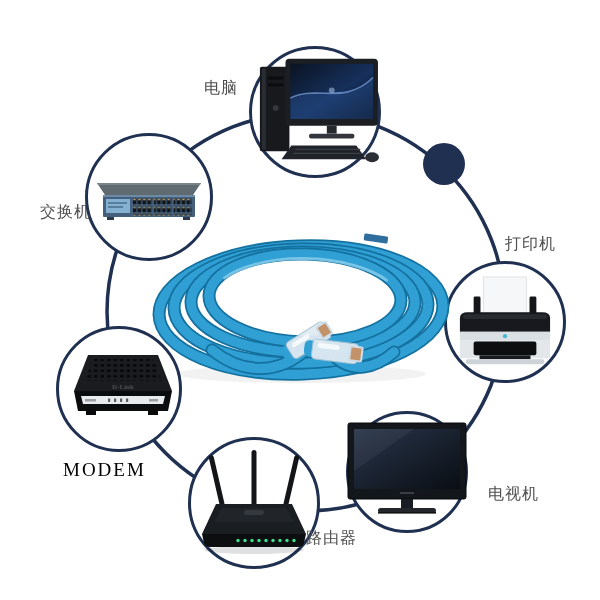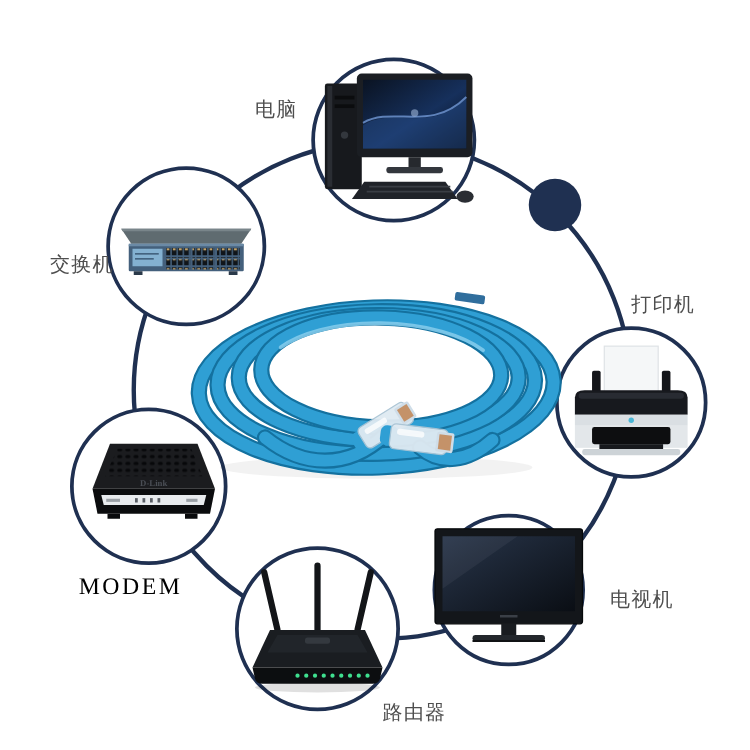--- a/index.html
+++ b/index.html
@@ -196,17 +196,17 @@
       <rect x="-28" y="-10" width="46" height="20" rx="4" fill="#dfeaf2" opacity="0.95" stroke="#aac4d4" stroke-width="1"></rect>
       <rect x="9" y="-8" width="14" height="16" rx="2" fill="#cfdde8"></rect>
       <rect x="11" y="-6" width="10" height="12" fill="#c08049" opacity="0.8"></rect>
       <rect x="-23" y="-6.5" width="22" height="5" rx="2.5" fill="#ffffff" opacity="0.75"></rect>
     </g>
   </svg>
 
   <div class="lbl" style="left:204px;top:78px;">电脑</div>
   <div class="lbl" style="left:40px;top:202px;">交换机</div>
   <div class="lbl" style="left:505px;top:234px;">打印机</div>
-  <div class="lbl" style="left:488px;top:470px;">电视机</div>
-  <div class="lbl" style="left:306px;top:560px;">路由器</div>
+  <div class="lbl" style="left:488px;top:484px;">电视机</div>
+  <div class="lbl" style="left:306px;top:528px;">路由器</div>
   <div class="lbl lbl-modem" style="left:63px;top:459px;">MODEM</div>
 
 </div>
 
 </body></html>

